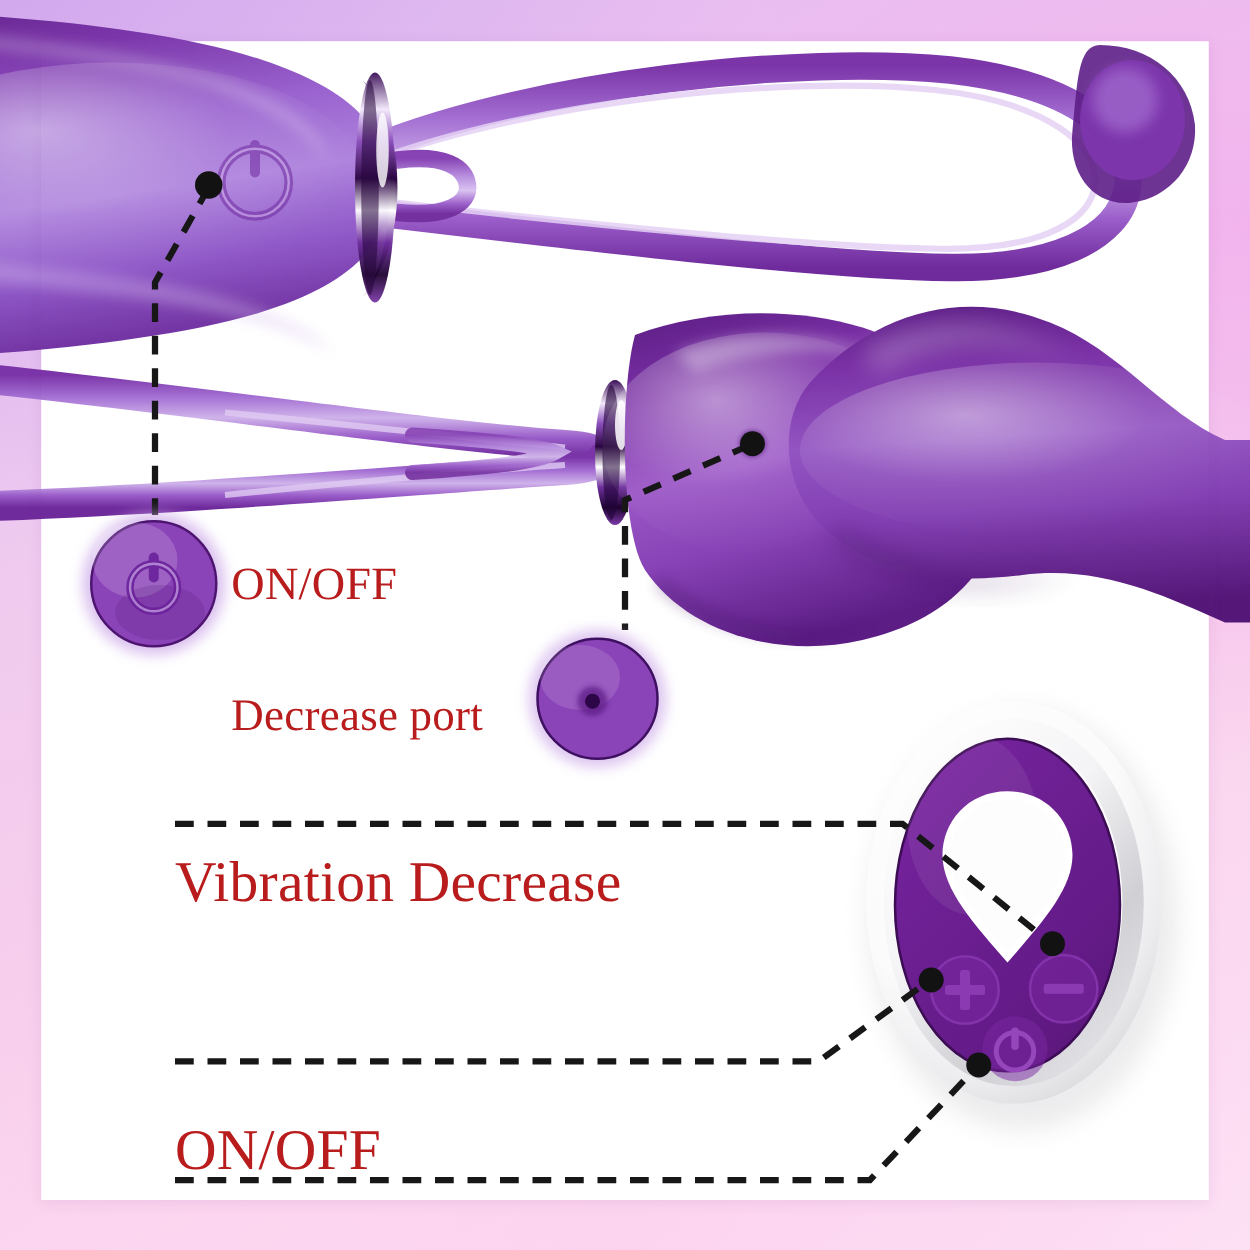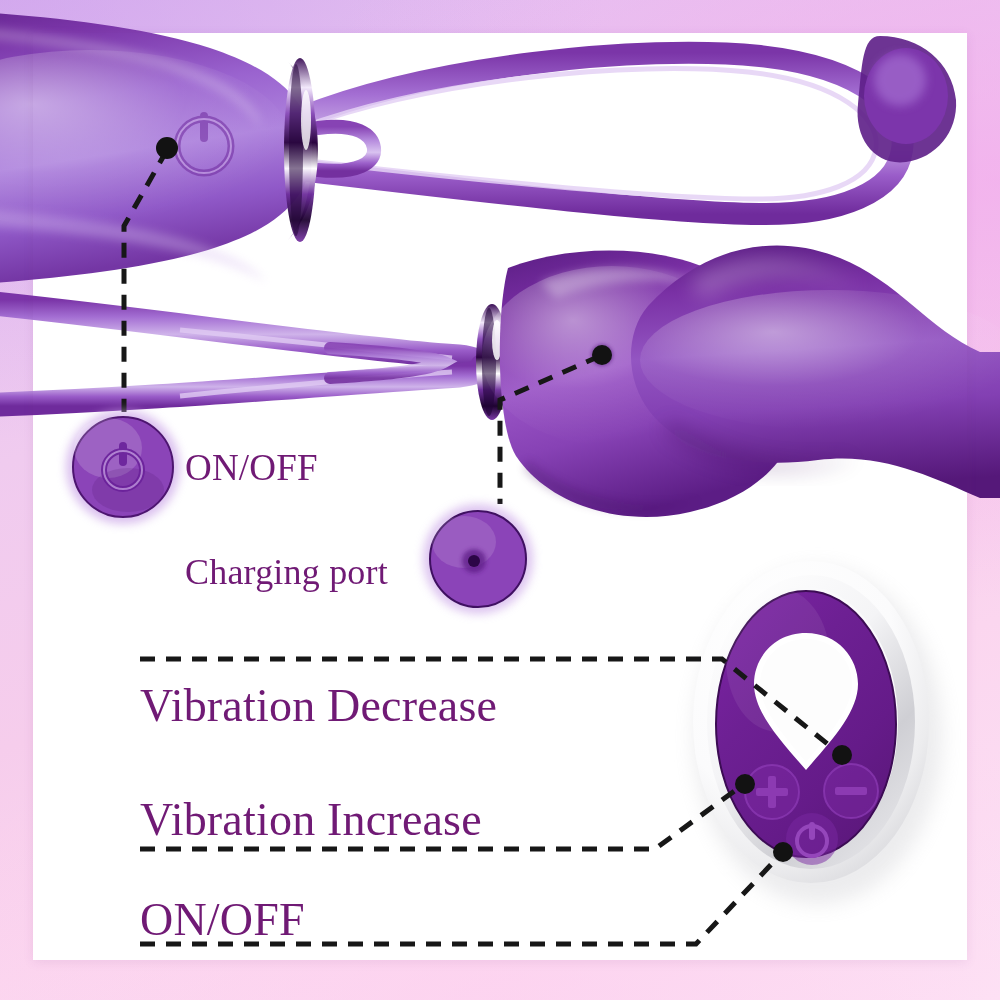--- a/index.html
+++ b/index.html
@@ -52,21 +52,21 @@
   
   .art-overflow {
     position:absolute; inset:0;
     pointer-events:none;
   }
   svg { display:block; }
 
   
   .label {
     position:absolute;
-    color:#701a75;
+    color:#b91c1c;
     font-family:"Liberation Serif", serif;
     white-space:nowrap;
     letter-spacing:.2px;
   }
   .label.sz-a { font-size:37px; }
   .label.sz-b { font-size:36px; }
   .label.sz-c { font-size:46px; }
 </style>
 </head>
 <body>
@@ -319,22 +319,21 @@
         <circle cx="478" cy="559" r="48" fill="#8b44b8" stroke="#3f1061" stroke-width="2"></circle>
         <ellipse cx="464" cy="542" rx="32" ry="26" fill="#ffffff" opacity="0.13"></ellipse>
         <circle cx="474" cy="561" r="12" fill="#5d1b86" opacity="0.75" filter="url(#soft3)"></circle>
         <circle cx="474" cy="561" r="6" fill="#2c0646"></circle>
       </g>
     </svg>
   </div>
 
   <div class="label sz-a" style="left:185px; top:446px;">ON/OFF</div>
 
-  <div class="label sz-b" style="left:185px; top:551px;">Charging port</div>
+  <div class="label sz-b" style="left:185px; top:551px;">Decrease port</div>
 
   <div class="label sz-c" style="left:140px; top:679px;">Vibration Decrease</div>
 
-  <div class="label sz-c" style="left:140px; top:793px;">Vibration Increase</div>
 
   <div class="label sz-c" style="left:140px; top:893px;">ON/OFF</div>
 
   <div class="panel-shadow"></div>
 </div>
 
 </body></html>

